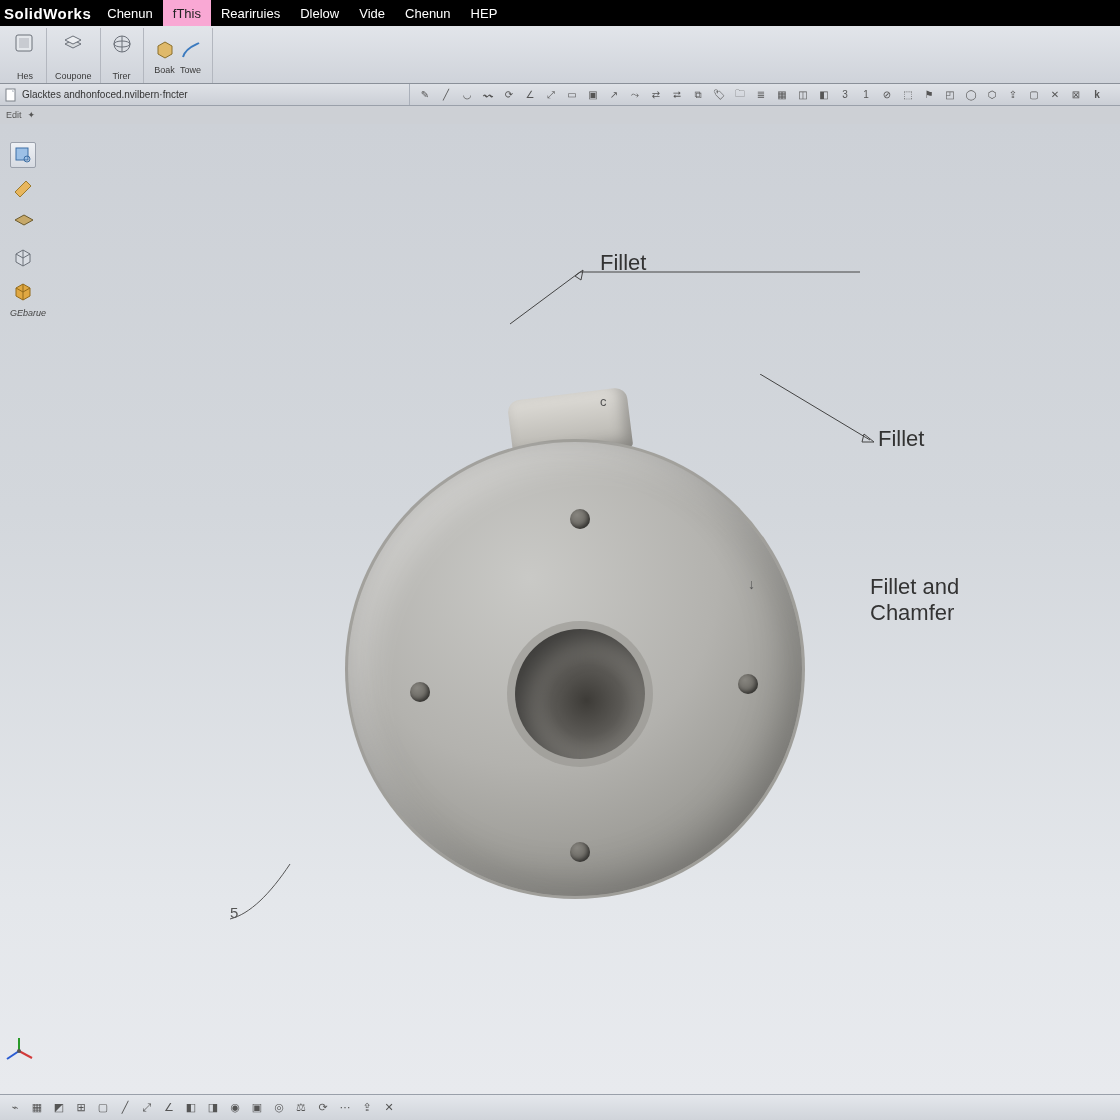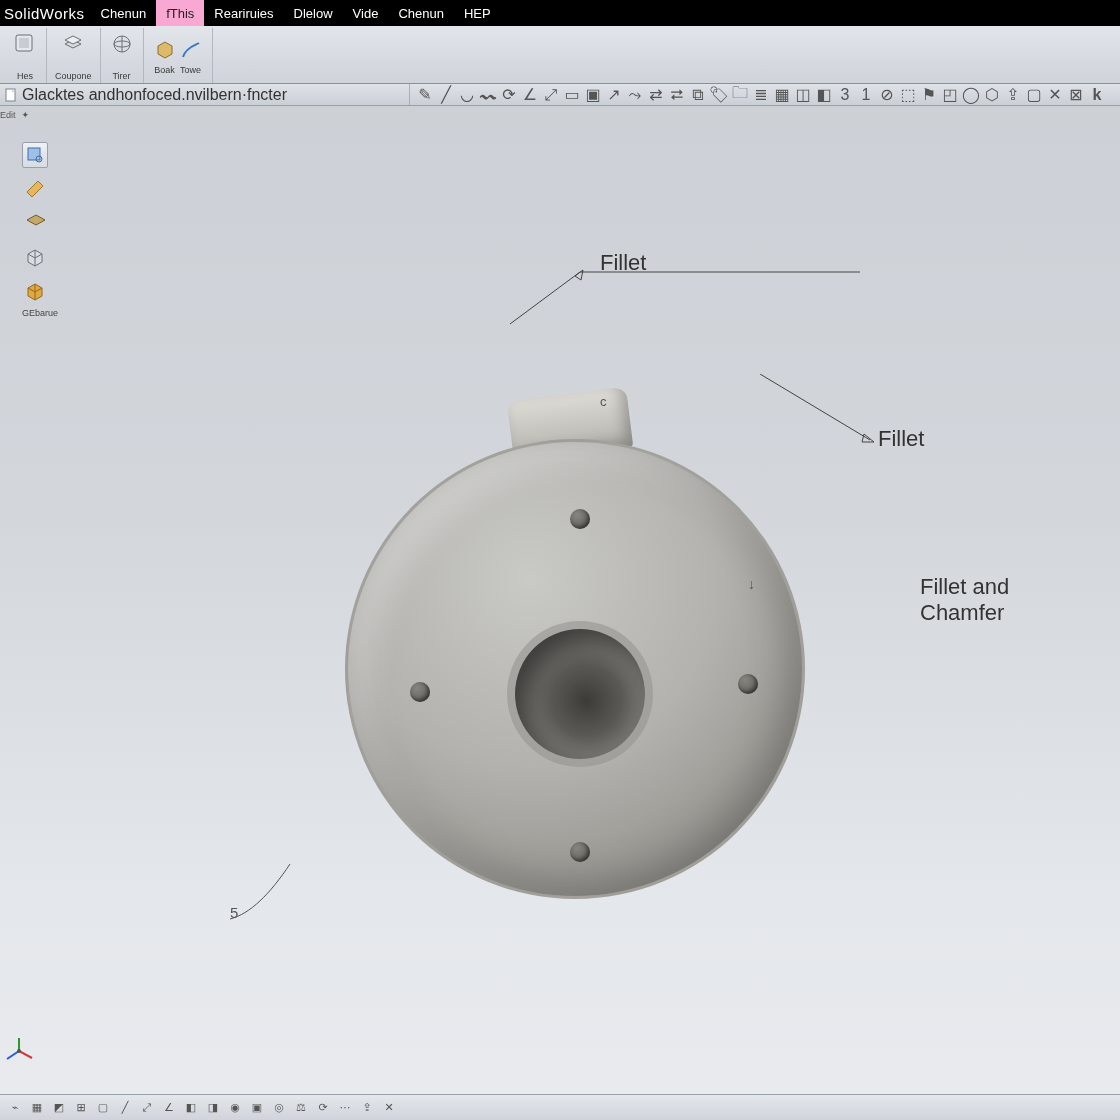--- a/index.html
+++ b/index.html
@@ -1,47 +1,47 @@
 <!DOCTYPE html>
 <html><head>
 <meta charset="utf-8">
 <style>
 * { margin:0; padding:0; box-sizing:border-box; font-family:"Segoe UI",Tahoma,Arial,sans-serif; }
 html,body { width:1120px; height:1120px; overflow:hidden; }
 body { display:flex; flex-direction:column; background:#cdd0d5; }
 
 
 .menubar { height:26px; background:#000; color:#fff; display:flex; align-items:center; font-size:13px; }
-.menubar .logo { font-weight:400; padding:0 6px 0 4px; font-size:15px; letter-spacing:.5px; }
+.menubar .logo { font-weight:700; padding:0 6px 0 4px; font-size:15px; letter-spacing:.5px; }
 .menubar .menu-item { padding:0 10px; height:100%; display:flex; align-items:center; cursor:pointer; }
 .menubar .menu-item.active { background:#f9a8d4; color:#222; }
 
 
 .ribbon { height:58px; background:linear-gradient(#e2e5ea,#cfd3da); border-bottom:1px solid #8a9099; display:flex; align-items:flex-start; padding:2px 4px 0; font-size:10px; color:#333; }
 .ribbon .grp { display:flex; flex-direction:column; align-items:center; padding:0 8px; border-right:1px solid #b3b7bf; height:100%; justify-content:center; gap:14px; }
 .ribbon .grp .ico { width:26px; height:26px; display:flex; align-items:center; justify-content:center; }
 .ribbon .grp .lbl { font-size:9px; color:#3a3a3a; }
 .ribbon .grp.multi { flex-direction:row; gap:0; }
 .ribbon .grp.multi .cell { display:flex; flex-direction:column; align-items:center; gap:2px; }
 
 
-.pathbar { height:22px; background:linear-gradient(#dfe2e7,#cbcfd6); border-bottom:1px solid #9aa0aa; display:flex; align-items:center; font-size:16px; color:#333; }
+.pathbar { height:22px; background:linear-gradient(#dfe2e7,#cbcfd6); border-bottom:1px solid #9aa0aa; display:flex; align-items:center; font-size:10px; color:#333; }
 .pathbar .doc { display:flex; align-items:center; gap:4px; padding:0 4px; width:410px; border-right:1px solid #aab0ba; height:100%; }
 .pathbar .doc .page-ico { width:14px; height:14px; }
 .pathbar .strip { display:flex; align-items:center; gap:0; flex:1; height:100%; padding-left:6px; }
 .pathbar .strip .si { width:18px; height:18px; display:flex; align-items:center; justify-content:center; margin-right:3px; color:#555; }
 
 
-.subheader { height:18px; padding-left:0; display:flex; align-items:center; font-size:9px; color:#555; gap:6px; }
+.subheader { height:18px; padding-left:6px; display:flex; align-items:center; font-size:9px; color:#555; gap:6px; }
 
 
 .viewport { position:relative; flex:1; background:linear-gradient(to bottom,#cdd1d7 0%,#d3d7dc 40%,#e4e7eb 80%,#e8eaee 100%); }
 
 
-.toolcol { position:absolute; left:22px; top:18px; display:flex; flex-direction:column; gap:8px; }
+.toolcol { position:absolute; left:10px; top:18px; display:flex; flex-direction:column; gap:8px;font-style:italic; }
 .toolcol .tl { width:26px; height:26px; background:linear-gradient(#eef1f5,#d7dbe2); border:1px solid #9aa0ab; border-radius:2px; display:flex; align-items:center; justify-content:center; cursor:pointer; }
 .toolcol .tl:nth-child(2) { background:transparent; border:none; }
 .toolcol .tl:nth-child(3) { background:transparent; border:none; }
 .toolcol .tl:nth-child(4) { background:transparent; border:none; }
 .toolcol .tl:nth-child(5) { background:transparent; border:none; }
 .toolcol .lbl { font-size:9px; color:#444; margin-top:-4px; }
 
 
 .part { position:absolute; left:210px; top:200px; width:640px; height:640px; }
 .part .disk { position:absolute; }
@@ -73,21 +73,21 @@
   transform:rotate(-7deg); box-shadow:inset -6px -6px 14px rgba(0,0,0,.25); }
 .part .shadow { position:absolute; left:170px; top:570px; width:500px; height:120px;
   background:radial-gradient(ellipse at center,rgba(0,0,0,.32) 0%,rgba(0,0,0,0) 70%);
   z-index:-5; filter:blur(4px); }
 
 
 .annot { position:absolute; font-family:"Times New Roman",serif; font-size:22px; color:#333; }
 .annot .lead { stroke:#444; stroke-width:1; fill:none; }
 .annot1 { left:510px; top:140px; width:380px; height:80px; }
 .annot2 { left:760px; top:250px; width:220px; height:80px; }
-.annot3 { left:920px; top:450px; width:200px; }
+.annot3 { left:870px; top:450px; width:200px; }
 .tick { position:absolute; font-size:13px; color:#555; font-family:sans-serif; }
 .tickC { left:600px; top:270px; }
 .tickArrow { left:748px; top:452px; font-size:14px; }
 .tick5 { left:230px; top:780px; font-size:15px; }
 
 
 .statusbar { height:26px; background:linear-gradient(#e4e7ec,#d0d4da); display:flex; align-items:center; padding:0 6px; gap:4px; font-size:11px; color:#555; border-top:1px solid #9aa0aa; }
 .statusbar .sb { width:18px; height:18px; display:flex; align-items:center; justify-content:center; }
 .precorner { position:absolute; left:4px; bottom:28px; }
 

